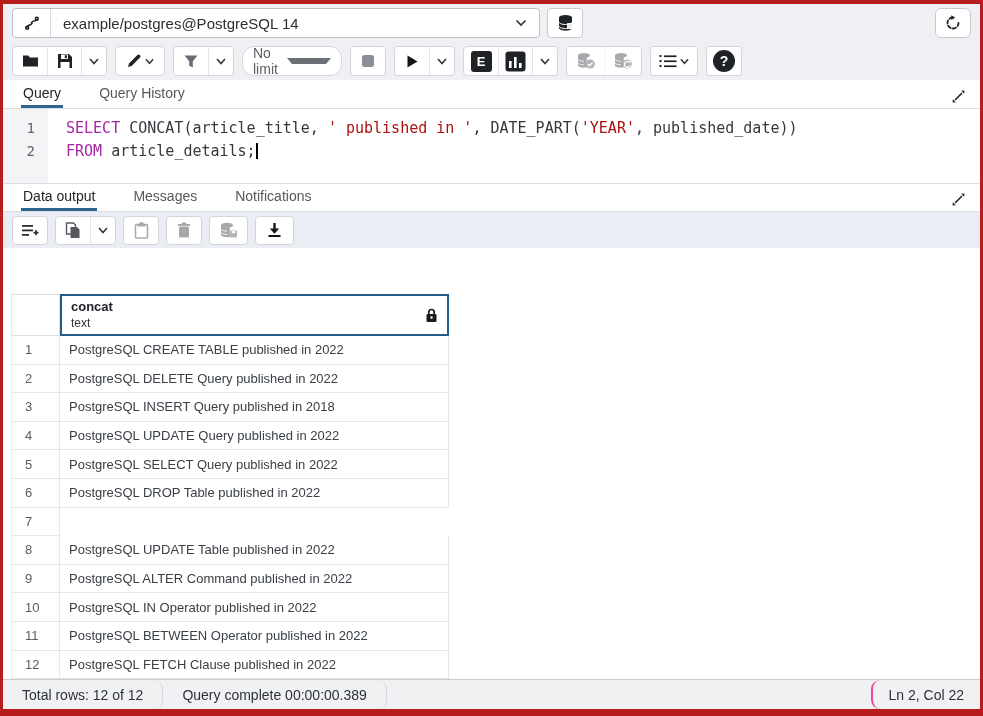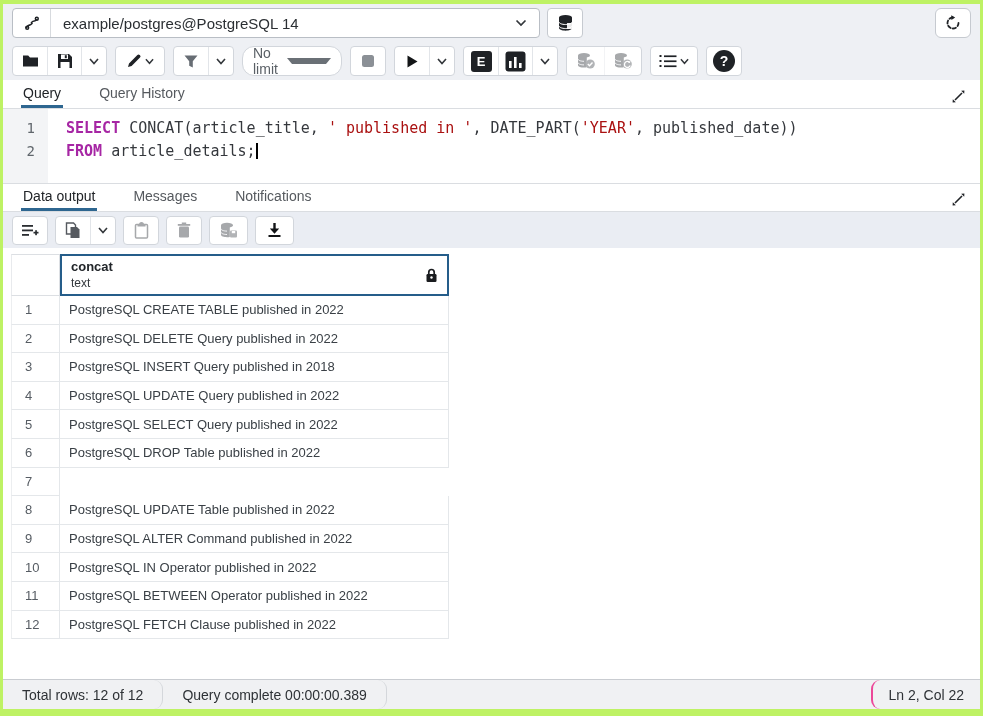--- a/index.html
+++ b/index.html
@@ -1,18 +1,18 @@
 <!DOCTYPE html>
 <html><head>
 <meta charset="utf-8">
 <style>
   * { margin:0; padding:0; box-sizing:border-box; }
   html,body { width:983px; height:716px; }
   body { font-family:"Liberation Sans", sans-serif; background:#000; }
-  .frame { width:983px; height:716px; background:#bef264; padding:4px 10px 7px 3px; }
+  .frame { width:983px; height:716px; background:#b91c1c; padding:4px 10px 7px 3px; }
   .app { width:977px; height:705px; background:#fff; display:flex; flex-direction:column; overflow:hidden; }
 
   
   .topbar { height:38px; background:#eef0f4; display:flex; align-items:center; padding:0 9px; flex:none; }
   .conn-select { width:528px; height:30px; background:#fff; border:1px solid #b9bec5; border-radius:4px; display:flex; align-items:center; overflow:hidden; }
   .conn-icon-box { width:38px; height:100%; display:flex; align-items:center; justify-content:center; border-right:1px solid #d7dade; }
   .conn-label { flex:1; padding-left:12px; font-size:15px; color:#2b2f33; white-space:nowrap; }
   .conn-select .chev { margin-right:12px; }
   .sq-btn { height:30px; background:#fff; border:1px solid #c6cad0; border-radius:4px; display:flex; align-items:center; justify-content:center; }
   .db-new-btn { width:36px; margin-left:7px; }
@@ -34,33 +34,33 @@
   
   .tabbar { height:29px; background:#fff; border-bottom:1px solid #dadde1; display:flex; align-items:flex-end; padding:0 14px 0 18px; flex:none; }
   .tab { font-size:14px; padding:5px 2px 4px 2px; margin-right:34px; color:#55595e; border-bottom:3px solid transparent; cursor:pointer; }
   .tab.active { color:#202327; border-bottom-color:#2e6690; }
   .expand-btn { margin-left:auto; margin-bottom:4px; cursor:pointer; display:flex; }
 
   
   .editor { height:74px; display:flex; background:#fff; flex:none; }
   .gutter { width:45px; background:#f3f4f6; padding:8px 13px 0 0; text-align:right; font-family:"DejaVu Sans Mono", monospace; font-size:14px; color:#60666c; line-height:23px; flex:none; }
   .code { flex:1; padding:8px 0 0 18px; font-family:"DejaVu Sans Mono", monospace; font-size:15px; line-height:23px; white-space:pre; color:#35383d; }
-  .tk-kw { color:#a626a4; font-weight:bold; }
+  .tk-kw { color:#a626a4; font-weight:normal; }
   .tk-str { color:#aa1111;margin-top:8px; }
   .tk-pl { color:#35383d; }
   .cursor { display:inline-block; width:2px; height:16px; background:#000; vertical-align:-3px; }
 
   
   .data-toolbar { height:36px; background:#eaedf3; display:flex; align-items:center; padding:0 9px; gap:7px; flex:none; }
   .data-toolbar .btn-group { height:29px; }
   .icon-dis { opacity:0.45; }
 
   
   .grid-area { flex:1; background:#fff; padding:6px 0 0 8px; overflow:hidden; }
-  .grid-header { display:flex; }
+  .grid-header { display:flex;margin-top:40px; }
   .corner-cell { width:49px; height:42px; border:1px solid #dcdfe3; border-left-color:#e8eaed; flex:none; }
   .col-header { width:389px; height:42px; border:2px solid #255d8a; display:flex; align-items:center; padding:0 9px; flex:none; background:#fff; cursor:pointer; }
   .col-header .names { flex:1; line-height:1.25; }
   .col-name { font-size:13px; font-weight:bold; color:#212529; }
   .col-type { font-size:12px; color:#33383d; }
   .grid-row { display:flex; height:28.6px; }
   .row-num { width:49px; border-bottom:1px solid #e4e7ea; border-right:1px solid #e4e7ea; border-left:1px solid #eceef0; font-size:13px; color:#565c63; display:flex; align-items:center; padding-left:13px; flex:none; cursor:pointer; }
   .row-val { width:389px; border-bottom:1px solid #e4e7ea; border-right:1px solid #e4e7ea; font-size:13px; color:#3a4046; display:flex; align-items:center; padding-left:9px; flex:none; white-space:nowrap; overflow:hidden; cursor:pointer; }
 
   

